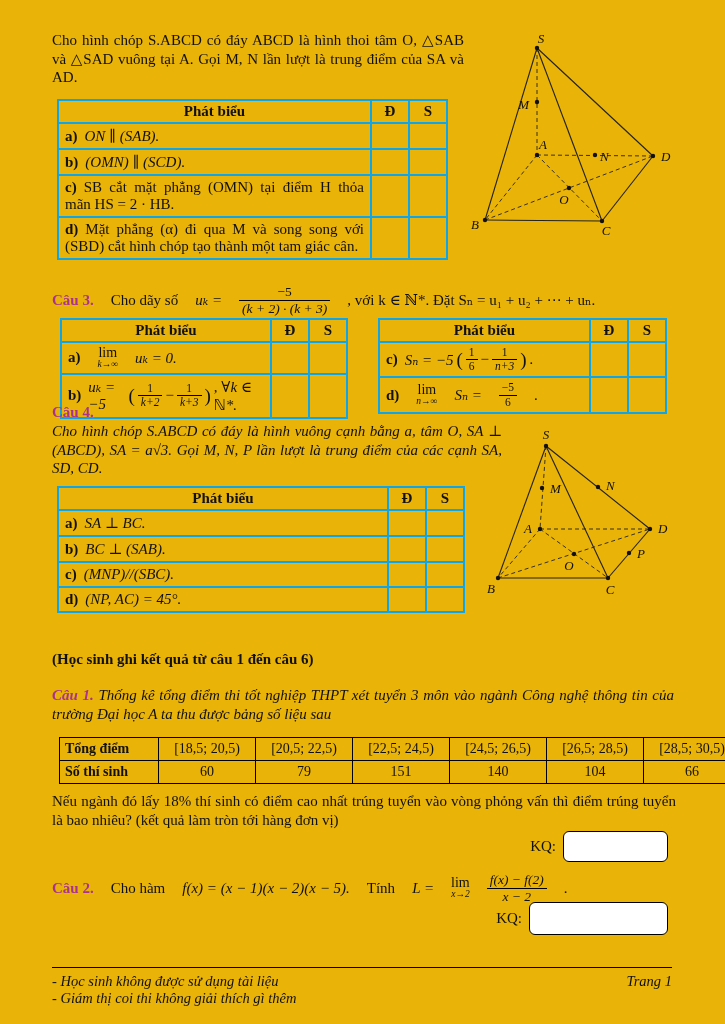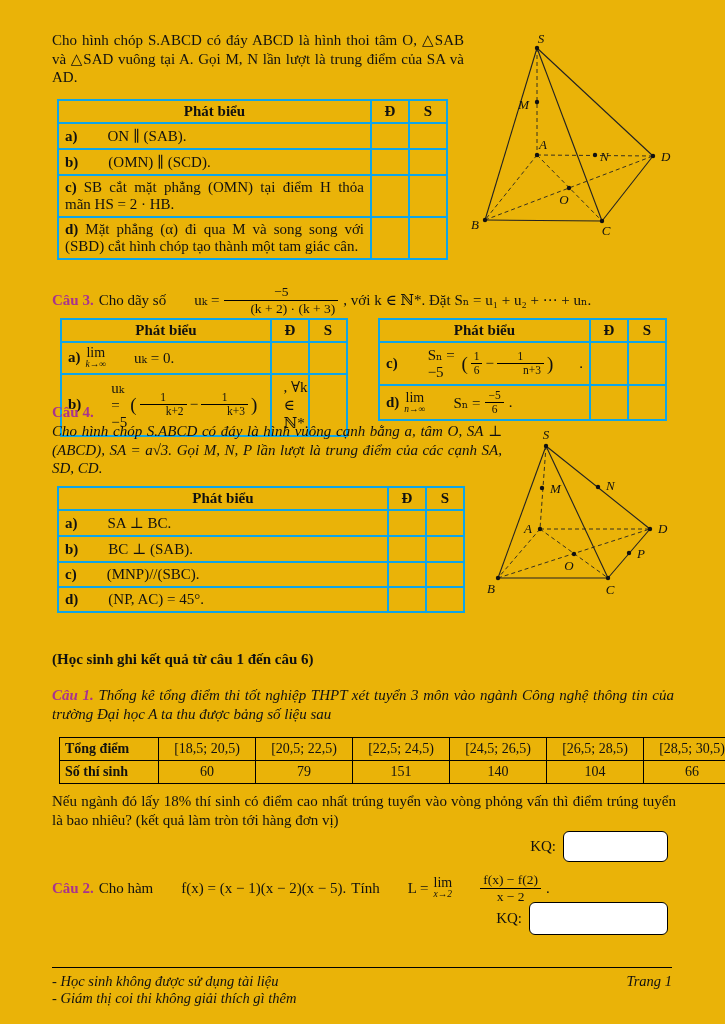--- a/index.html
+++ b/index.html
@@ -3,32 +3,32 @@
 <meta charset="utf-8">
 <style>
   html,body{margin:0;padding:0;background:#e8e8e8;}
   .page{
     position:relative; width:725px; height:1024px; background:#eab308;
     font-family:"Liberation Serif","DejaVu Serif","DejaVu Sans",serif;
     color:#111; overflow:hidden; margin:0 auto;
   }
   .abs{position:absolute;}
   .para{font-size:15px; line-height:18.5px; text-align:justify;}
-  .mi{margin-left:23px;}
+  .mi{font-style:italic;}
   .qlabel{color:#a8338f; font-weight:bold; white-space:nowrap;}
   b.rl{margin-right:7px;}
 
   
   table.stmt{border-collapse:collapse; font-size:15px; table-layout:fixed;}
   table.stmt th, table.stmt td{border:2px solid #0ea5e9; padding:3px 6px; vertical-align:top;}
   table.stmt th{font-weight:bold; text-align:center; padding:2px 4px;}
   table.stmt .ds{width:28px;}
   table.stmt td.cell{text-align:justify;}
   td.mathcell{vertical-align:middle;}
-  .mrow{display:flex; align-items:center; gap:5px; flex-wrap:nowrap;}
+  .mrow{display:flex; align-items:center; gap:17px; flex-wrap:nowrap;}
 
   
   .frac{display:inline-block; text-align:center; vertical-align:middle; line-height:1.15;}
   .frac .num{display:block; border-bottom:1px solid #000; padding:0 3px;}
   .frac .den{display:block; padding:0 3px;}
   .frac.sm{font-size:11.5px;}
   .frac.md{font-size:13.5px;}
   .lim{display:inline-flex; flex-direction:column; align-items:center; line-height:1; vertical-align:middle;}
   .lim-w{font-size:14px;}
   .lim-s{font-size:9.5px; font-style:italic;}

